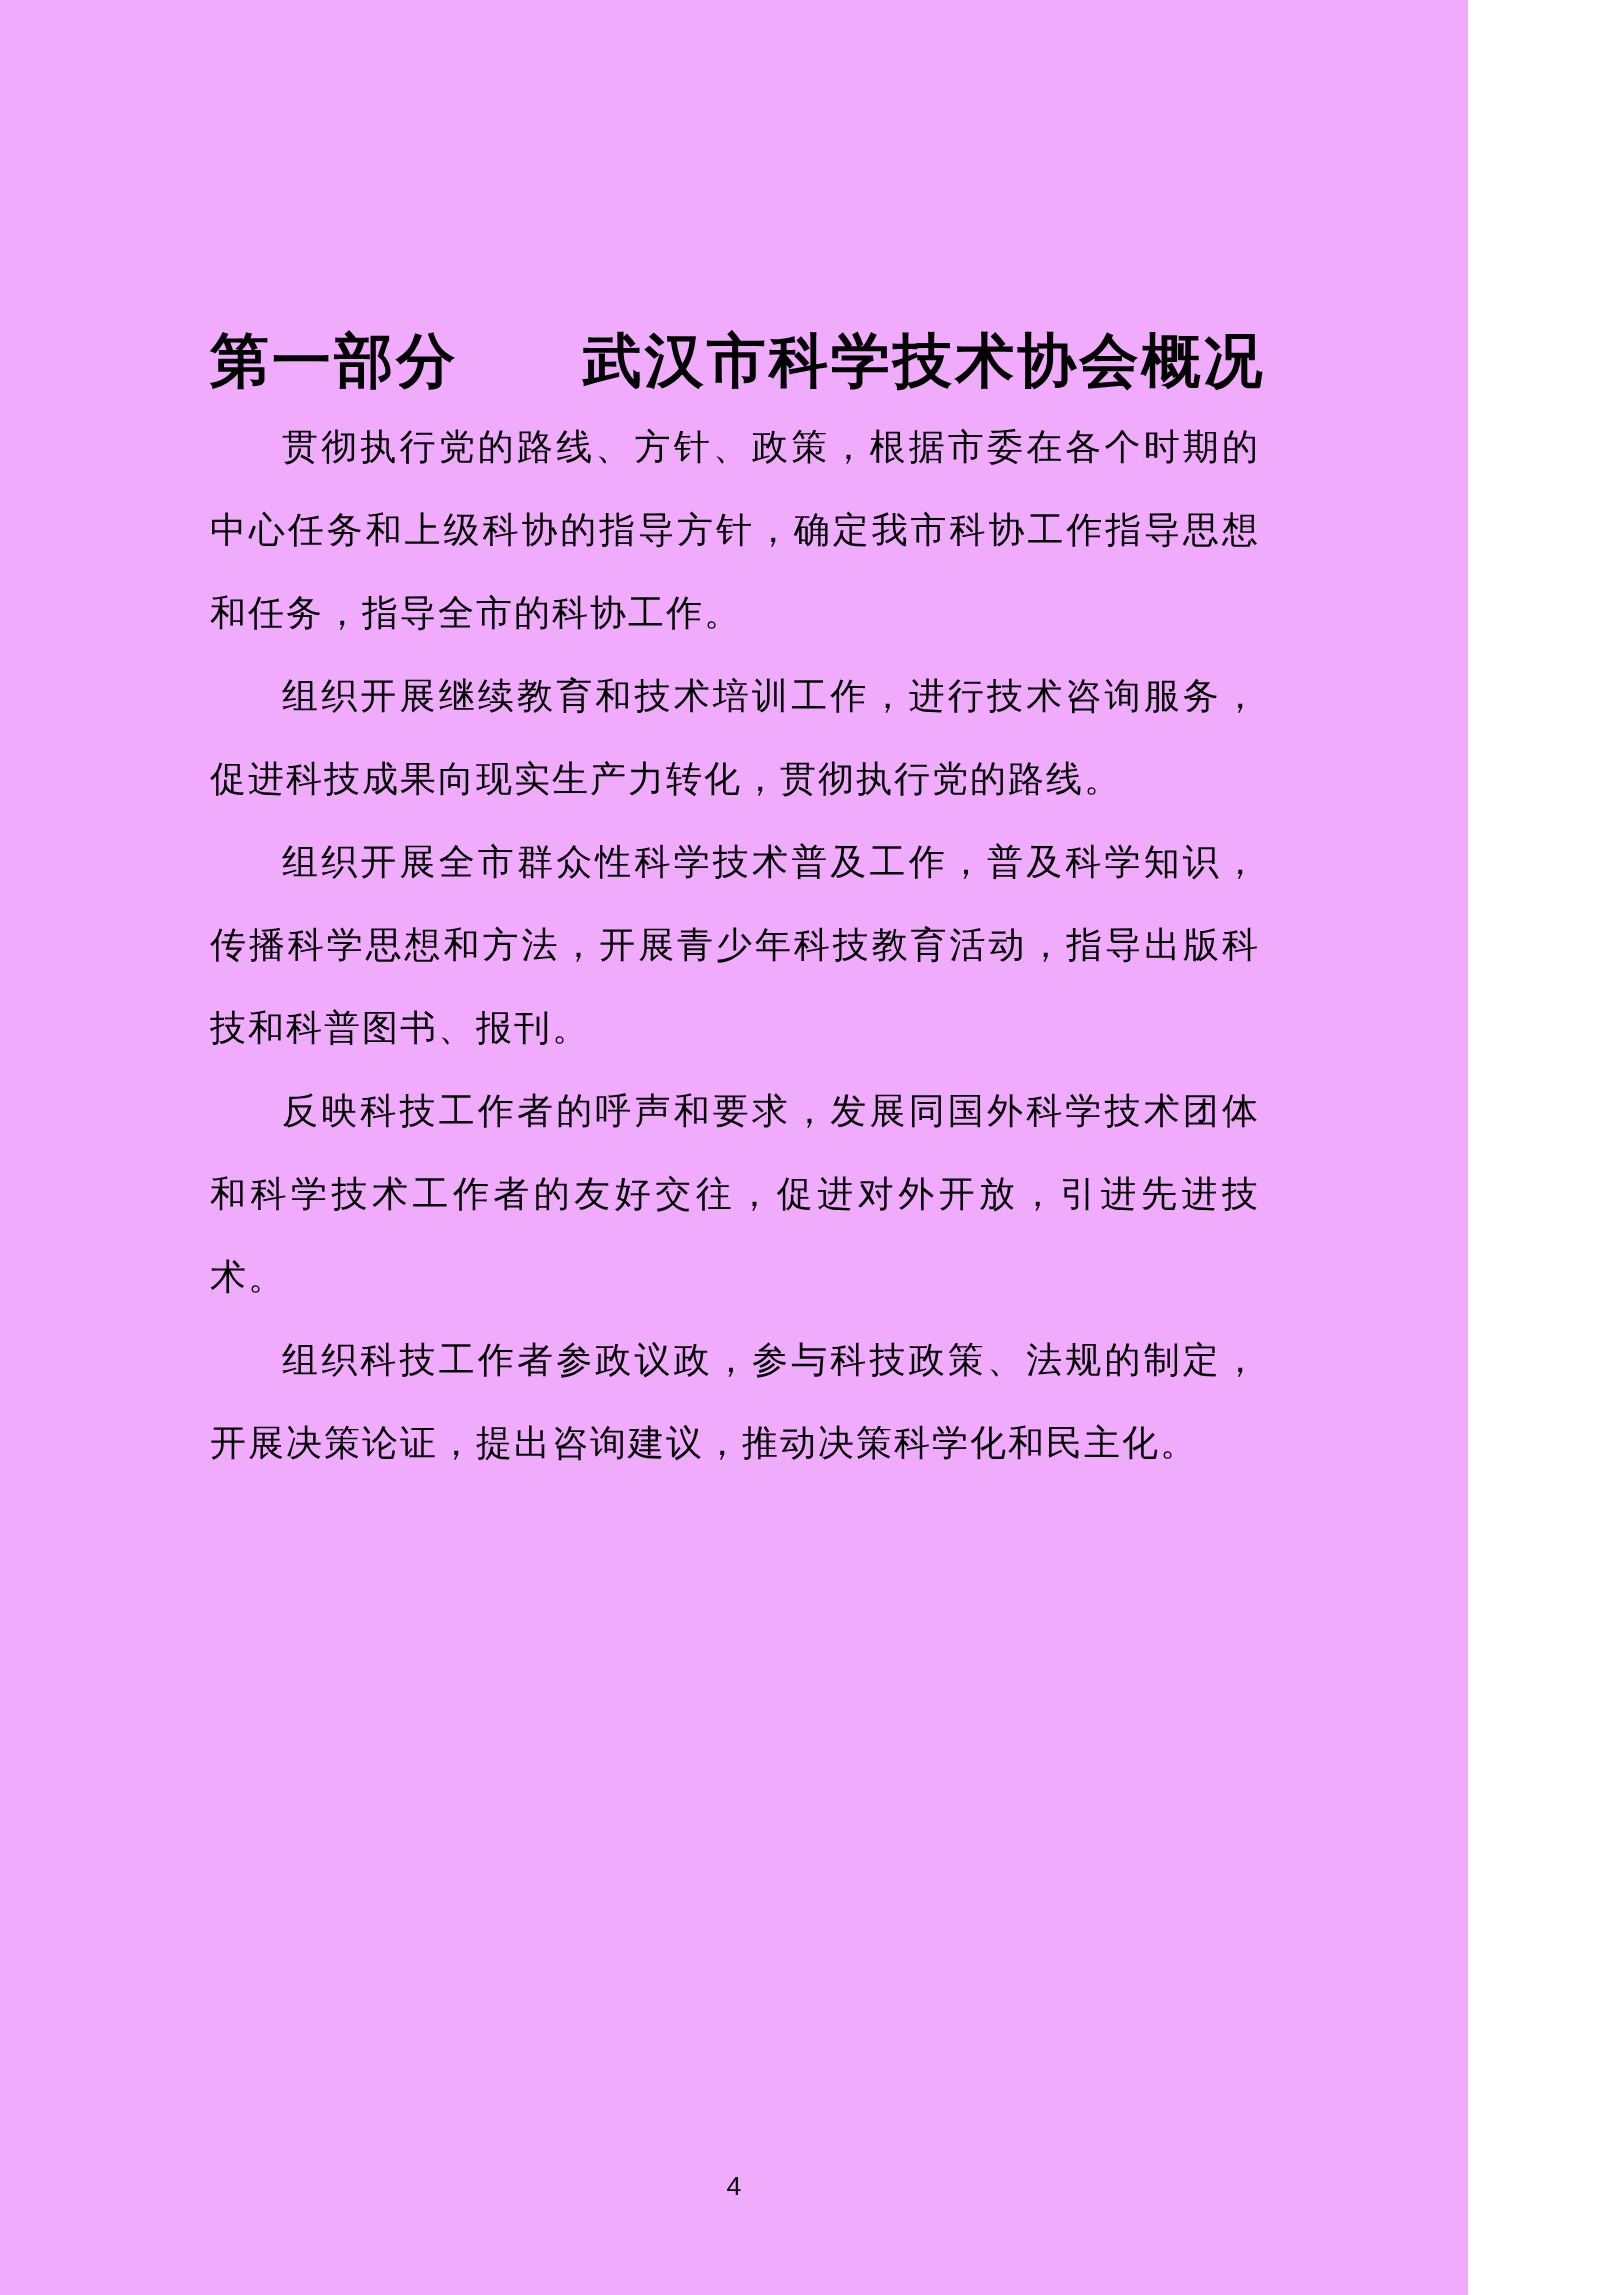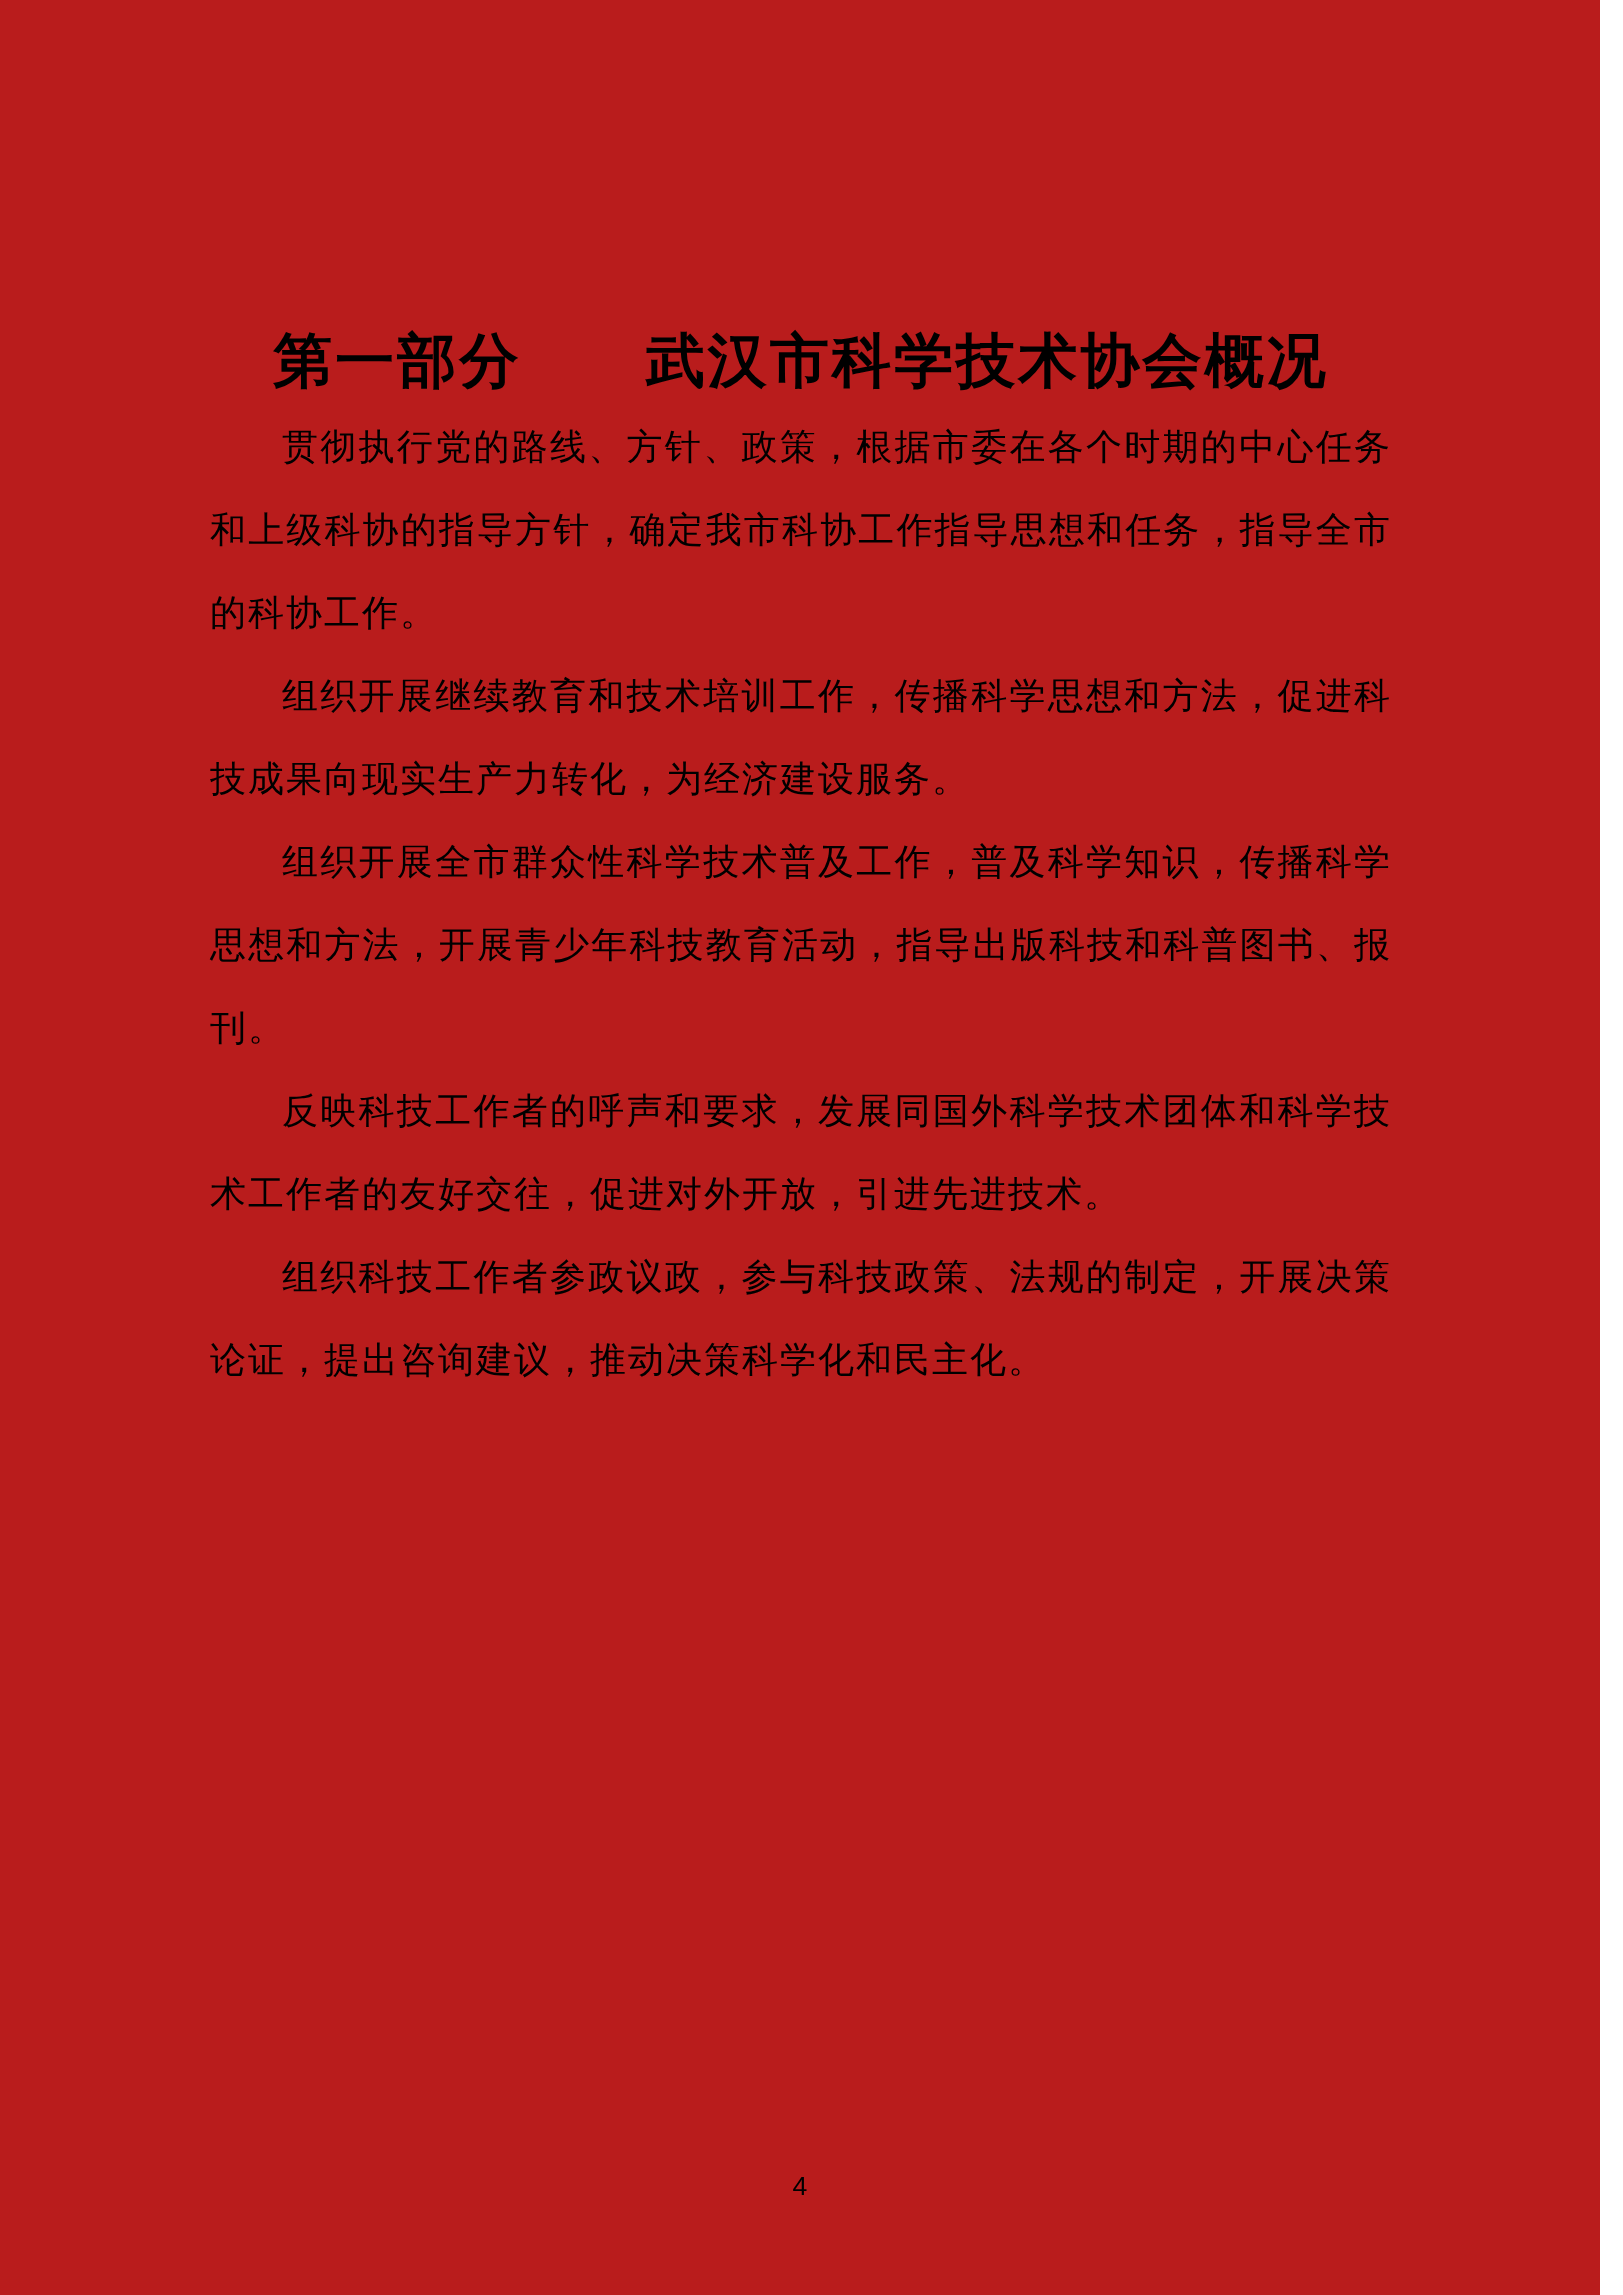--- a/index.html
+++ b/index.html
@@ -3,23 +3,23 @@
 <meta charset="utf-8">
 <title>Document Page</title>
 <style>
   html, body {
     margin: 0;
     padding: 0;
     background: #ffffff;
   }
   .page {
     position: relative;
-    width: 1600px;
+    width: 1468px;
     height: 2295px;
-    background: #b91c1c;
+    background: #f0abfc;
     color: #000000;
     overflow: hidden;
   }
   .content {
     margin: 0 208px 0 210px; 
   }
   .doc-title {
     margin: 0;
     padding-top: 330px;
     text-align: center;
@@ -65,21 +65,21 @@
   }
 </style>
 </head>
 <body>
 
 <div class="page">
   <div class="content">
     <h1 class="doc-title">第一部分　　武汉市科学技术协会概况</h1>
     <div class="body-text">
         <p class="body-paragraph">贯彻执行党的路线、方针、政策，根据市委在各个时期的中心任务和上级科协的指导方针，确定我市科协工作指导思想和任务，指导全市的科协工作。</p>
-        <p class="body-paragraph">组织开展继续教育和技术培训工作，传播科学思想和方法，促进科技成果向现实生产力转化，为经济建设服务。</p>
+        <p class="body-paragraph">组织开展继续教育和技术培训工作，进行技术咨询服务，促进科技成果向现实生产力转化，贯彻执行党的路线。</p>
         <p class="body-paragraph">组织开展全市群众性科学技术普及工作，普及科学知识，传播科学思想和方法，开展青少年科技教育活动，指导出版科技和科普图书、报刊。</p>
         <p class="body-paragraph">反映科技工作者的呼声和要求，发展同国外科学技术团体和科学技术工作者的友好交往，促进对外开放，引进先进技术。</p>
         <p class="body-paragraph">组织科技工作者参政议政，参与科技政策、法规的制定，开展决策论证，提出咨询建议，推动决策科学化和民主化。</p>
       </div>
   </div>
   <div class="page-number">4</div>
 </div>
 
 
 </body></html>

